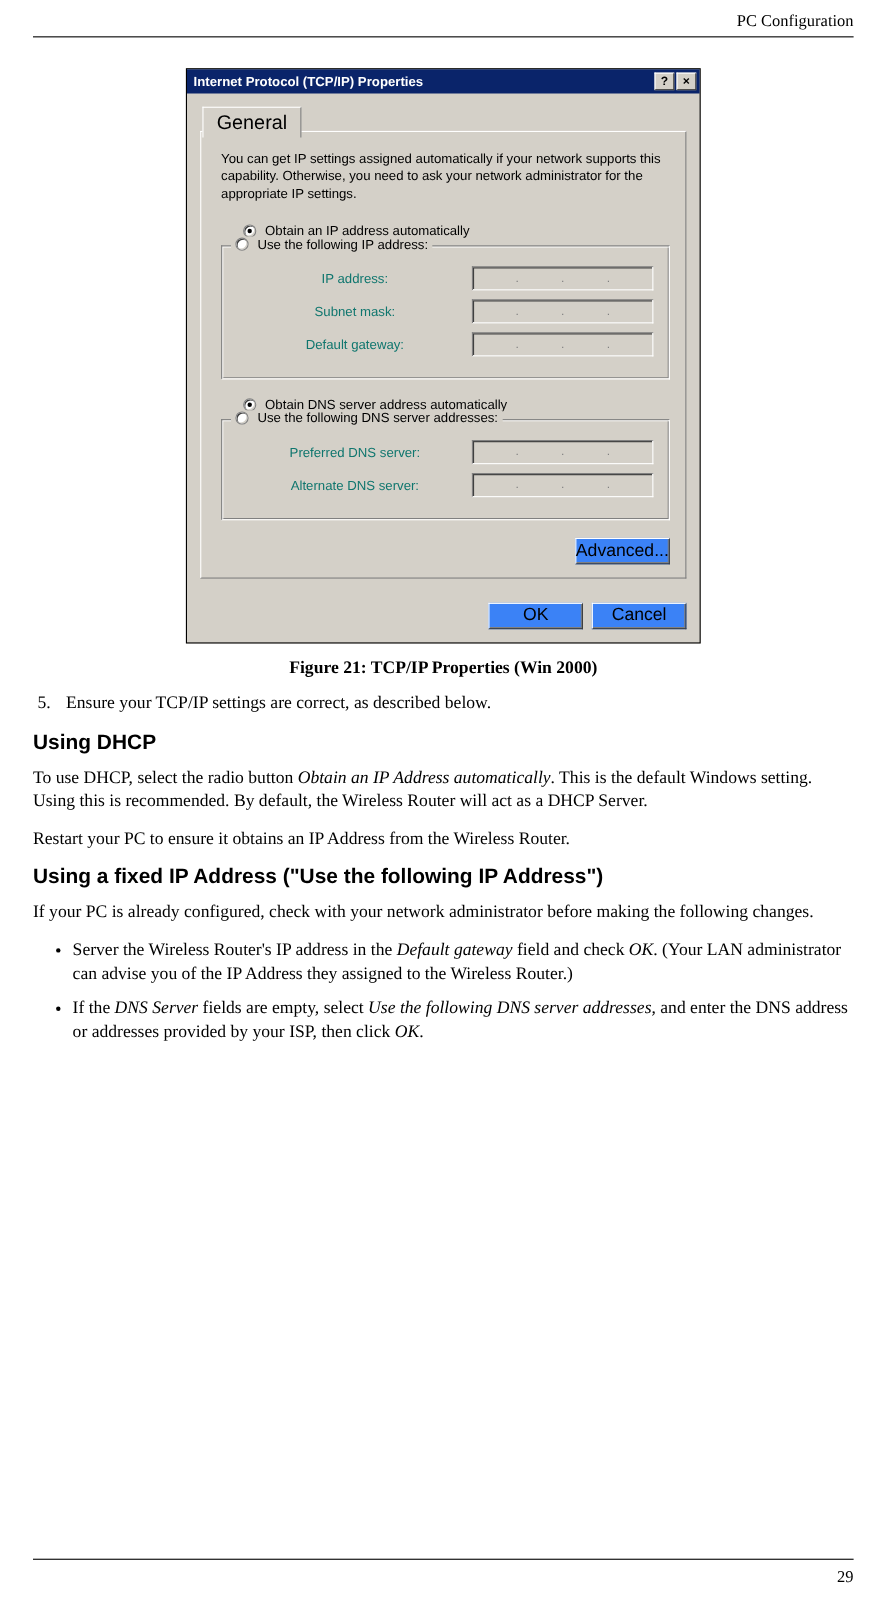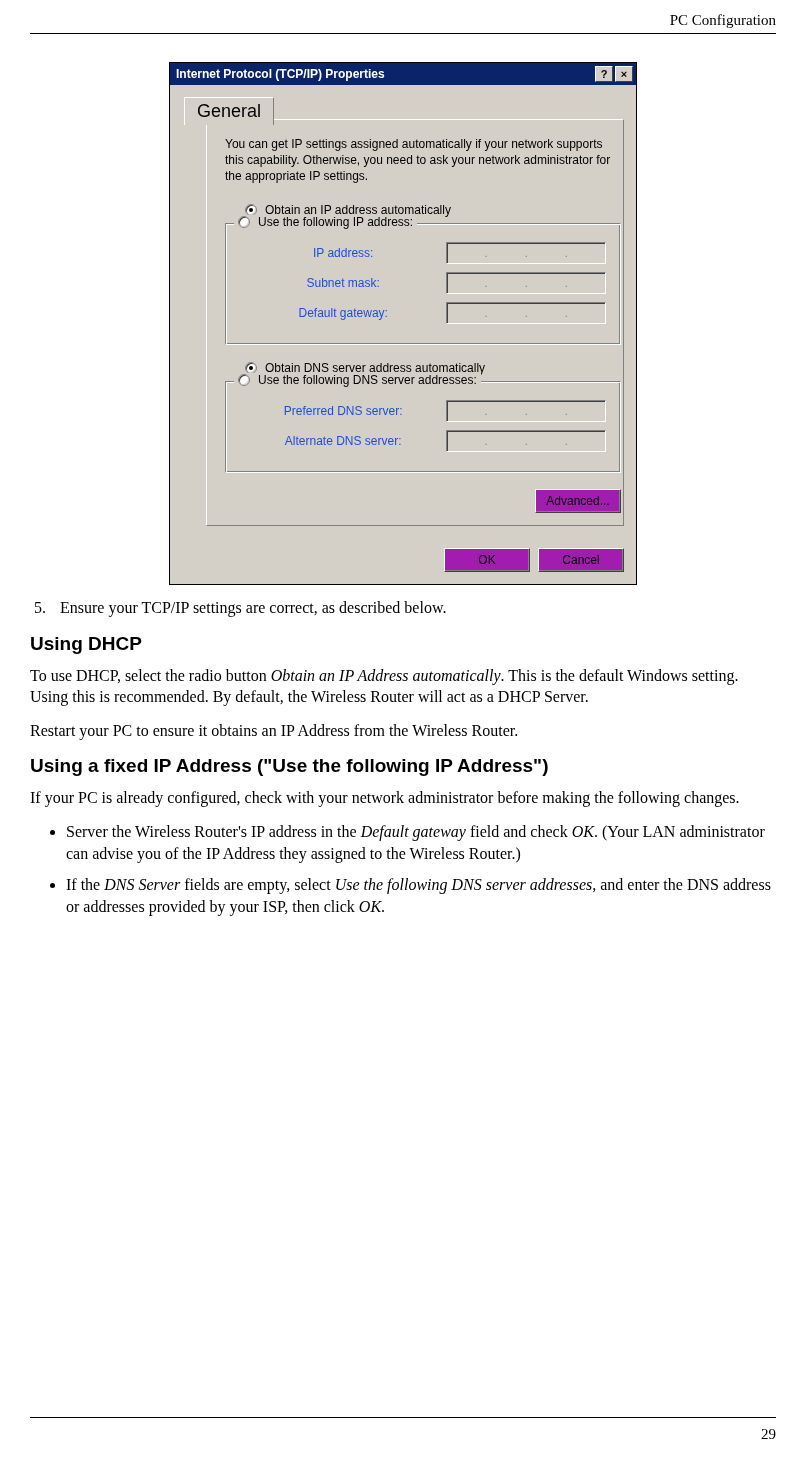--- a/index.html
+++ b/index.html
@@ -79,23 +79,22 @@
     border-top: 1px solid #fff; border-left: 1px solid #fff; border-right: 1px solid #808080;
     padding: 3px 12px;
     top: 2px; left: 2px;
     font-size: 18px;
     z-index: 2;
   }
   .tab-panel {
     border-top: 1px solid #fff; border-left: 1px solid #fff;
     border-right: 1px solid #808080; border-bottom: 1px solid #808080;
     background: #d4d0c8;
-    padding: 16px 2px 12px 18px;
+    padding: 16px 14px 12px 18px;
     position: relative;
-    margin-left: 24px;
   }
   .intro-text { margin-bottom: 18px; line-height: 1.35; }
   .radio-row { display: flex; align-items: center; margin: 6px 0 6px 20px; }
   .radio {
     width: 12px; height: 12px; border-radius: 50%;
     background: #fff; border: 1px solid #808080;
     box-shadow: inset -1px -1px 0 #d4d0c8, inset 1px 1px 0 #404040;
     margin-right: 8px; position: relative; flex-shrink: 0;
   }
   .radio.checked::after {
@@ -111,37 +110,37 @@
     text-align: center;
   }
   .fieldset-legend {
     position: absolute; top: -9px; left: 8px;
     background: #d4d0c8; padding: 0 4px;
     display: flex; align-items: center;
   }
   .field-row {
     display: flex; align-items: center; margin: 8px 0;
   }
-  .field-label { width: 220px; color: #1d4ed8; }
+  .field-label { width: 220px; color: #0f766e; }
   .ip-input {
     width: 170px; height: 22px; background: #d4d0c8;
     border-top: 1px solid #808080; border-left: 1px solid #808080;
     border-right: 1px solid #fff; border-bottom: 1px solid #fff;
     box-shadow: inset 1px 1px 0 #404040;
     display: flex; align-items: center; justify-content: space-evenly;
     color: #808080; font-size: 11px;
   }
   .adv-row { display: flex; justify-content: flex-end; margin-top: 6px; }
   .win-btn {
     min-width: 86px; height: 24px;
-    background: #a21caf;
+    background: #3b82f6;
     border-top: 1px solid #fff; border-left: 1px solid #fff;
     border-right: 1px solid #404040; border-bottom: 1px solid #404040;
     box-shadow: inset -1px -1px 0 #808080;
-    font-family: Tahoma, sans-serif; font-size: 12px;
+    font-family: Tahoma, sans-serif; font-size: 16px;
     display: inline-flex; align-items: center; justify-content: center;
     cursor: default;
   }
   .btn-row {
     display: flex; justify-content: flex-end; gap: 8px;
     padding: 10px 12px 12px 12px;
   }
   .caption {
     text-align: center; font-weight: bold; font-size: 16px;
     margin: 10px 0 14px 0;
@@ -251,20 +250,21 @@
         </div>
       </div>
 
       <div class="btn-row">
         <div class="win-btn">OK</div>
         <div class="win-btn">Cancel</div>
       </div>
     </div>
   </div>
 
+  <div class="caption">Figure 21: TCP/IP Properties (Win 2000)</div>
 
   <div class="list-5">
     <span class="num">5.</span><span>Ensure your TCP/IP settings are correct, as described below.</span>
   </div>
 
   <h3 class="section">Using DHCP</h3>
 
   <p class="body">
     <span>To use DHCP, select the radio button </span><em>Obtain an IP Address automatically</em><span>. This is the default Windows setting. </span><strong>Using this is recommended</strong><span>. By default, the Wireless Router will act as a DHCP Server.</span>
   </p>

